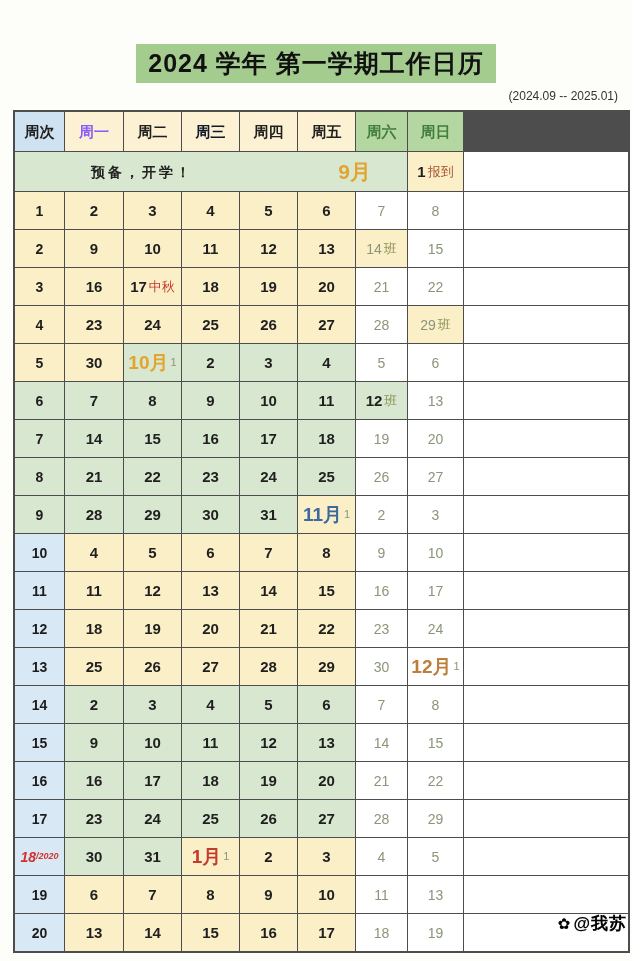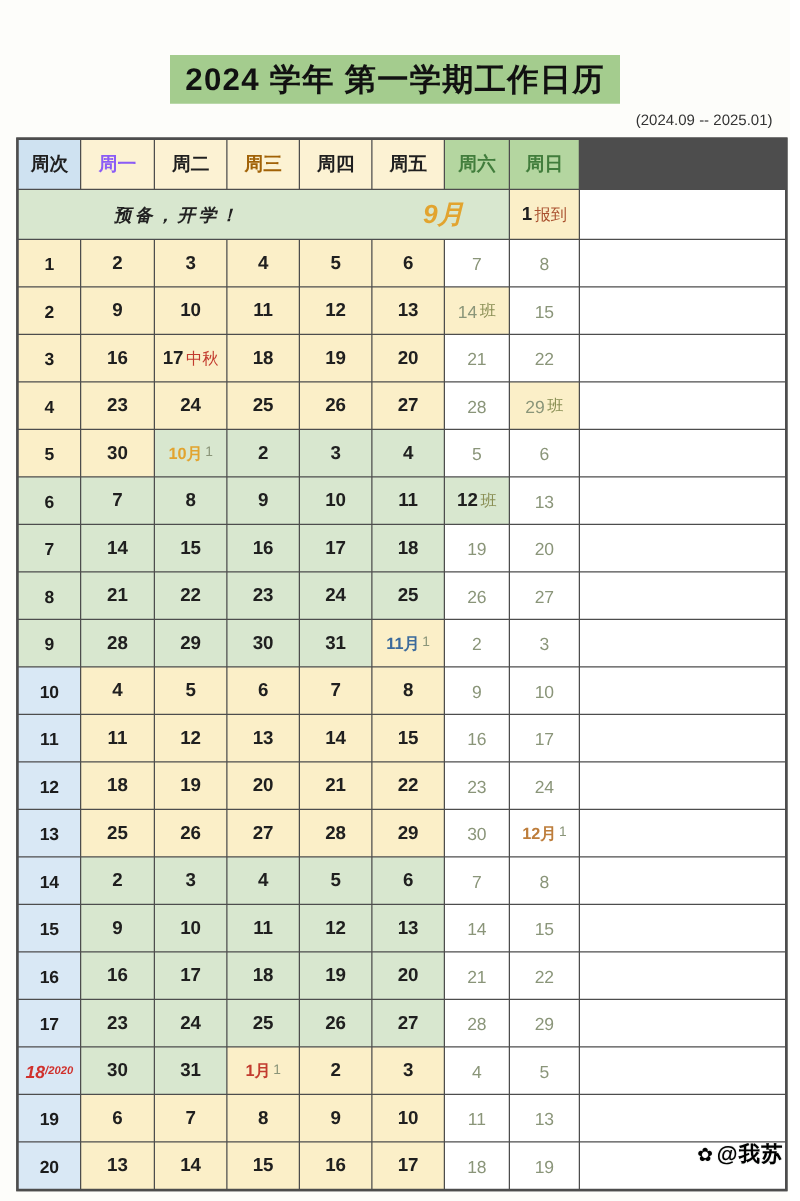--- a/index.html
+++ b/index.html
@@ -11,21 +11,21 @@
   #calendar-grid{position:absolute;left:13px;top:110px;display:grid;
      grid-template-columns:49px 58px 57px 57px 57px 57px 51px 55px 164px;
      grid-template-rows:39px 39px;grid-auto-rows:37px;gap:1px;}
   .cell{display:flex;align-items:center;justify-content:center;background:#fff;
      font-size:15px;line-height:1;white-space:nowrap;}
   .hdr{font-weight:bold;font-size:15px;color:#1c1c1c;}
   .wknum{font-weight:bold;font-size:14px;color:#1c1c1c;}
   .day-k{font-weight:bold;color:#1f1f1f;font-size:15px;}
   .day-wk{font-weight:normal;font-size:14px;}
   .note{font-size:13px;font-weight:normal;margin-left:2px;}
-  .mpre{font-size:13px;font-weight:bold;margin-right:1px;}
+  .mpre{font-size:19px;font-weight:bold;margin-right:1px;}
   .mday{font-size:11px;margin-left:1px;}
   .band{justify-content:flex-start;position:relative;}
   .band-label{font-weight:bold;font-size:14px;letter-spacing:3px;color:#222;margin-left:76px;}
   .band-month{font-size:21px;font-weight:bold;margin-left:auto;margin-right:36px;}
   .wsuf{font-size:9px;font-weight:bold;}
   .watermark{position:absolute;top:912px;right:5px;font-size:17px;font-weight:bold;
      color:#000000;letter-spacing:1px;text-shadow:0 0 1px #b8beb8;}
   .wm-icon{font-size:15px;margin-right:2px;}
 </style>
 </head>
@@ -33,26 +33,26 @@
 
 <div id="page">
   <div class="title-wrap">
     <span class="title" id="page-title" style="background: rgb(164, 204, 142);">2024 学年 第一学期工作日历</span>
   </div>
   <div class="subtitle">(2024.09 -- 2025.01)</div>
   <div id="calendar-grid" style="background: rgb(77, 77, 77); border: 2px solid rgb(77, 77, 77);">
       <div class="cell hdr" style="background: rgb(207, 226, 241); color: rgb(31, 31, 31);">周次</div>
       <div class="cell hdr" style="background: rgb(252, 242, 211); color: #8b5cf6;">周一</div>
       <div class="cell hdr" style="background: rgb(252, 242, 211); color: rgb(31, 31, 31);">周二</div>
-      <div class="cell hdr" style="background: rgb(252, 242, 211); color: #a16207;">周三</div>
+      <div class="cell hdr" style="background: rgb(252, 242, 211); color: #0f172a;">周三</div>
       <div class="cell hdr" style="background: rgb(252, 242, 211); color: rgb(31, 31, 31);">周四</div>
       <div class="cell hdr" style="background: rgb(252, 242, 211); color: rgb(31, 31, 31);">周五</div>
       <div class="cell hdr" style="background: rgb(180, 214, 160); color: rgb(65, 125, 60);">周六</div>
       <div class="cell hdr" style="background: rgb(180, 214, 160); color: rgb(65, 125, 60);">周日</div>
-      <div class="cell band" style="grid-column: 1 / span 7; background: rgb(216, 231, 207); font-style: italic;">
+      <div class="cell band" style="grid-column: 1 / span 7; background: rgb(216, 231, 207);">
         <span class="band-label">预备，开学！</span>
         <span class="band-month" style="color: rgb(226, 164, 47);">9月</span>
       </div>
       <div class="cell " style="background: rgb(251, 239, 200);">
         <span class="day-k" style="color: rgb(31, 31, 31);">1</span>
         <span class="note" style="color: rgb(169, 81, 47);">报到</span>
       </div>
       <div class="cell "></div>
       <div class="cell wknum" style="background: rgb(251, 239, 200);">1</div>
       <div class="cell " style="background: rgb(251, 239, 200);">

